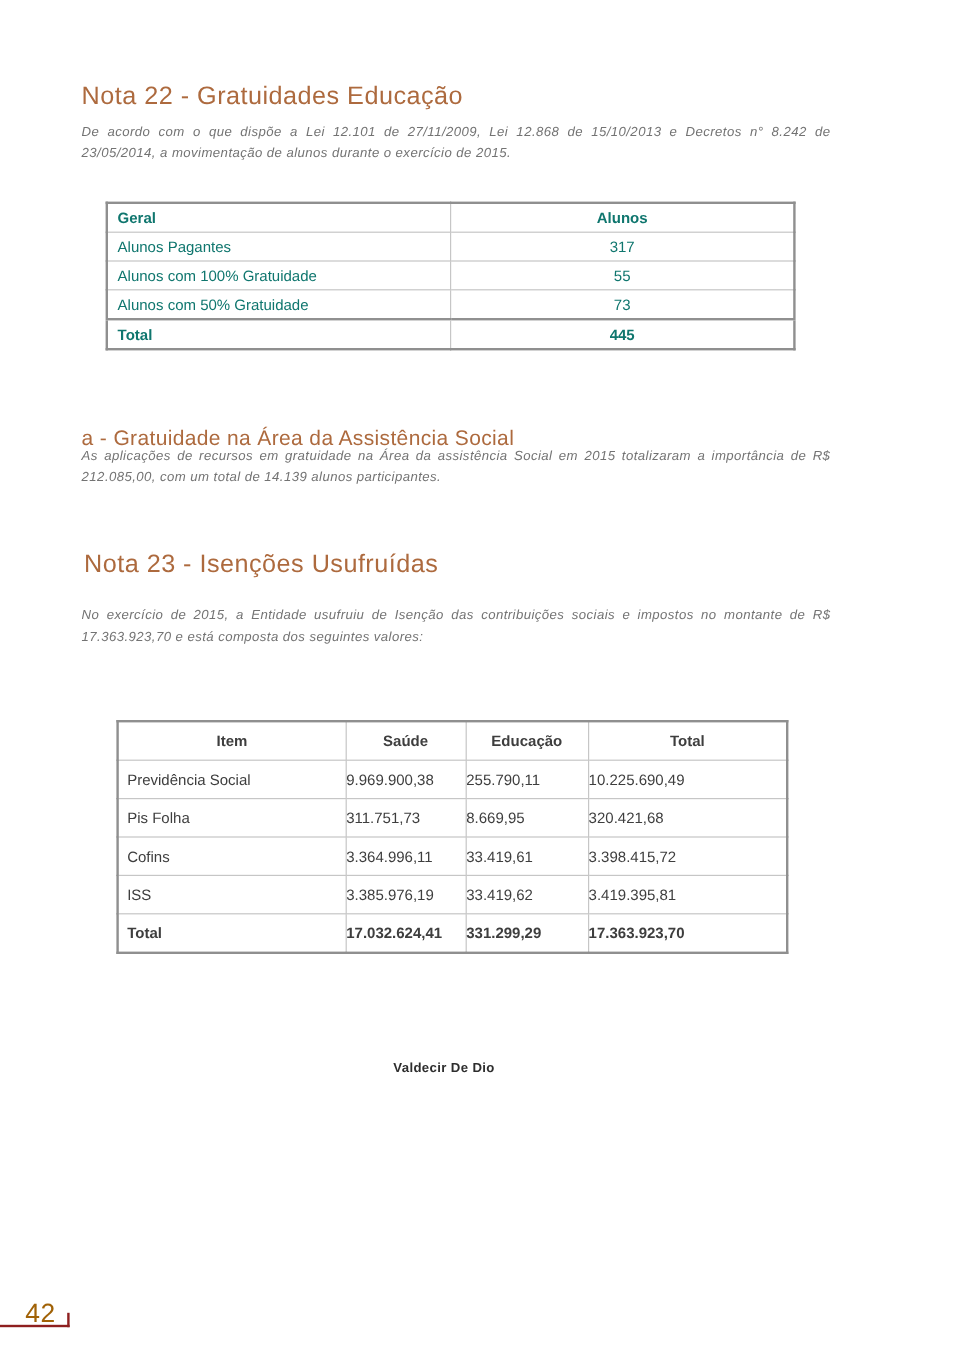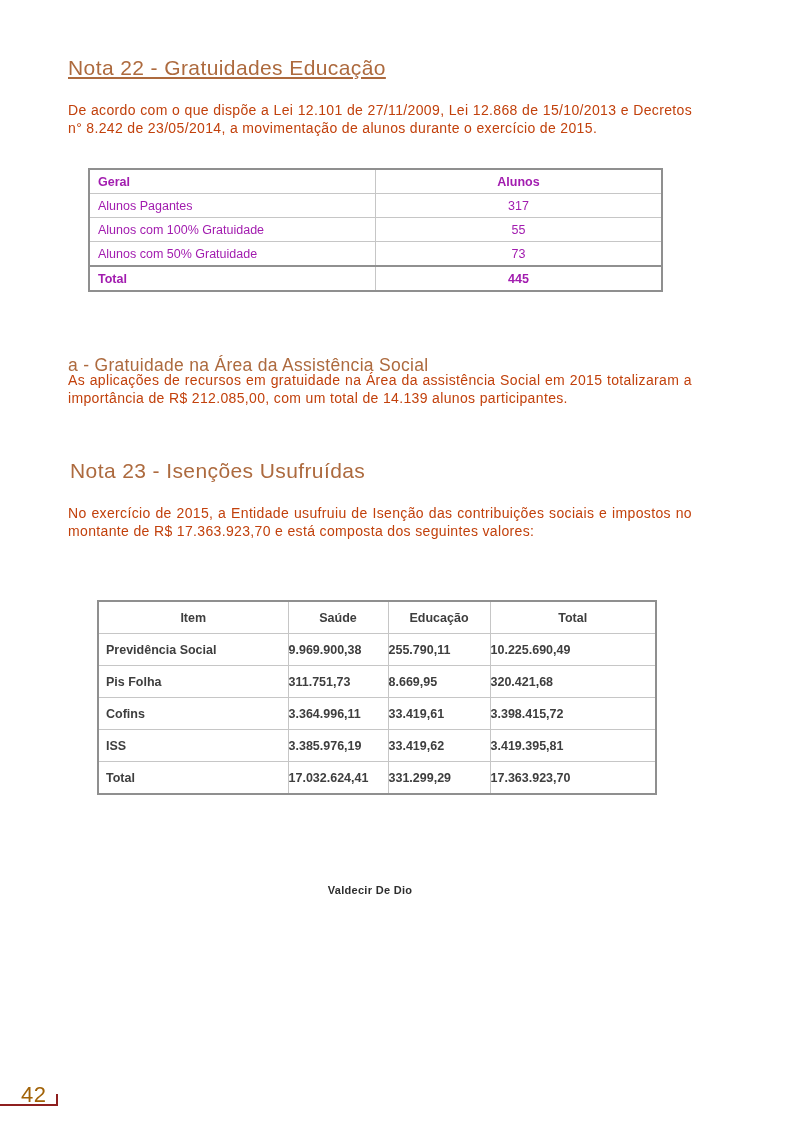--- a/index.html
+++ b/index.html
@@ -30,37 +30,38 @@
     font-weight: 400;
     letter-spacing: 0.3px;
     color: #ad6a3e;
     white-space: nowrap;
   }
   .para {
     position: absolute;
     left: 68px;
     width: 624px;
     margin: 0;
-    font-size: 14px;
+    font-size: 11px;
     line-height: 17.5px;
     letter-spacing: 0.35px;
     text-align: justify;
-    color: #c2410c;
+    color: #737373;
+    font-style: italic;
   }
   
   table.t1 {
     position: absolute;
     left: 88px;
     top: 168px;
     width: 575px;
     border-collapse: collapse;
     table-layout: fixed;
     border: 2px solid #8f8f8f;
     font-size: 12.5px;
-    color: #a21caf;
+    color: #0f766e;
   }
   table.t1 th, table.t1 td {
     border: 1px solid #c6c6c6;
     height: 23px;
     padding: 0 8px;
     font-weight: 400;
     text-align: left;
   }
   table.t1 th { font-weight: 700; }
   table.t1 th.center, table.t1 td.center { text-align: center; }
@@ -77,21 +78,21 @@
     border-collapse: collapse;
     table-layout: fixed;
     border: 2px solid #8f8f8f;
     font-size: 12.5px;
     color: #3e3e3e;
   }
   table.t2 th, table.t2 td {
     border: 1px solid #c6c6c6;
     height: 31px;
     padding: 0;
-    font-weight: 700;
+    font-weight: 400;
   }
   table.t2 th { font-weight: 700; text-align: center; margin-left: 44px; }
   table.t2 td.item { text-align: left; padding-left: 7px; }
   table.t2 td.num { padding-right: 3px; }
   table.t2 tr.total-row td { font-weight: 700; }
   
   .signature {
     position: absolute;
     top: 884px;
     left: 0;
@@ -127,21 +128,21 @@
     font-size: 22px;
     letter-spacing: 0.5px;
     color: #a16207;
   }
 </style>
 </head>
 <body>
 
 <div class="page">
 
-  <h1 class="note-title" style="top:56px;text-decoration:underline;">Nota 22 - Gratuidades Educação</h1>
+  <h1 class="note-title" style="top:69px;">Nota 22 - Gratuidades Educação</h1>
 
   <p class="para" style="top:102px;">De acordo com o que dispõe a Lei 12.101 de 27/11/2009, Lei 12.868 de 15/10/2013 e Decretos n° 8.242 de 23/05/2014, a movimentação de alunos durante o exercício de 2015.</p>
 
   <table class="t1">
     <colgroup>
         <col style="width:50%">
         <col style="width:50%">
       </colgroup>
     <thead>
       <tr>

